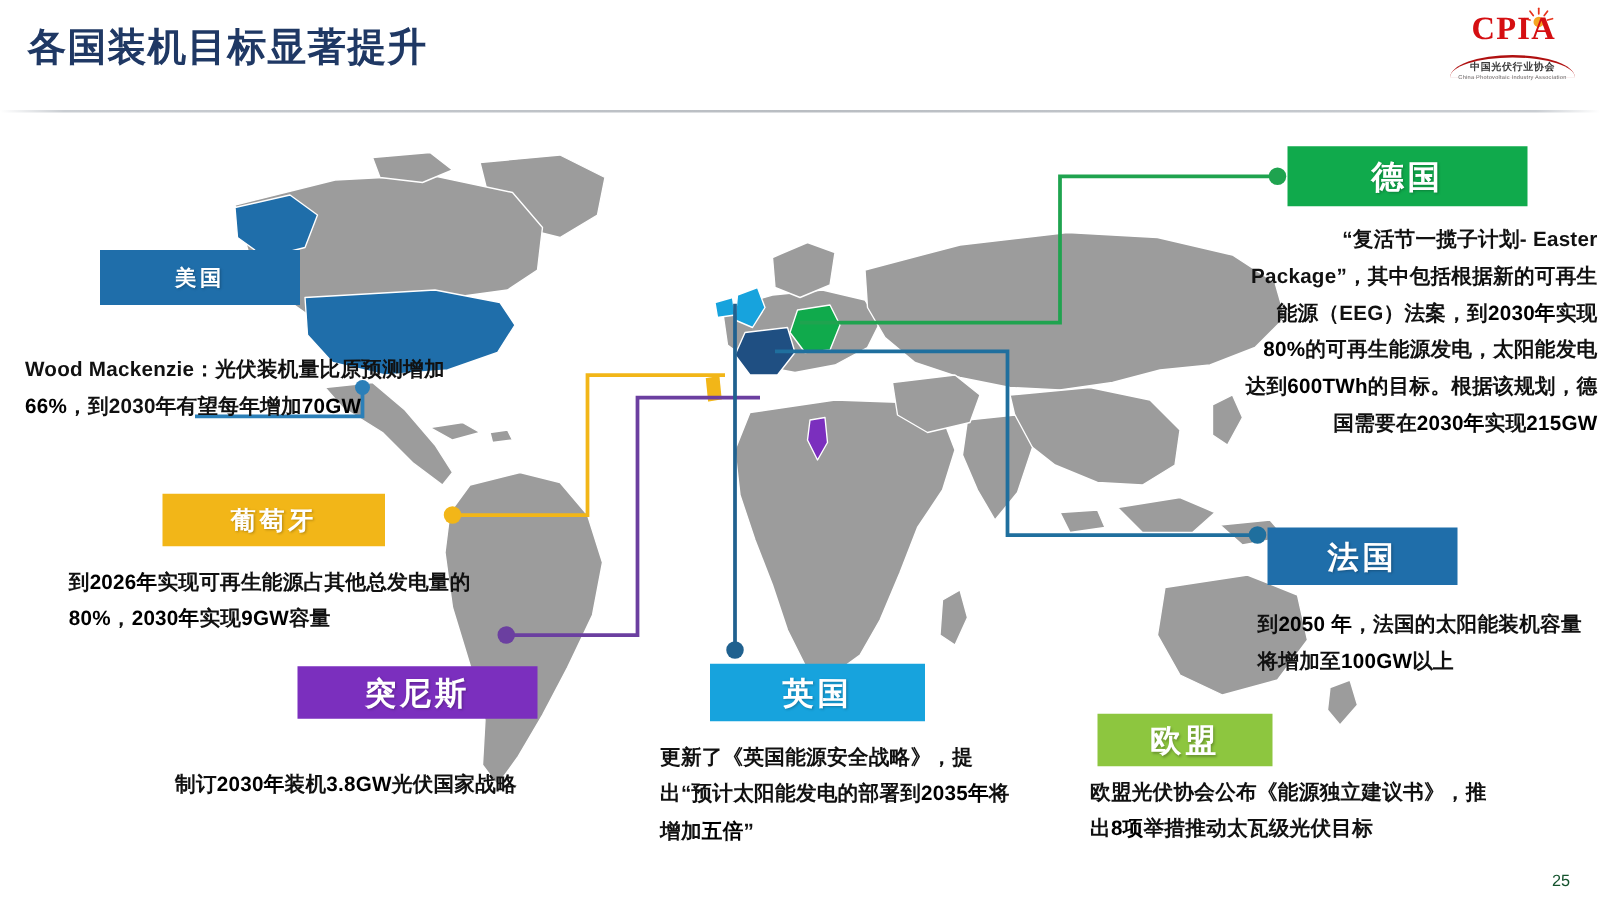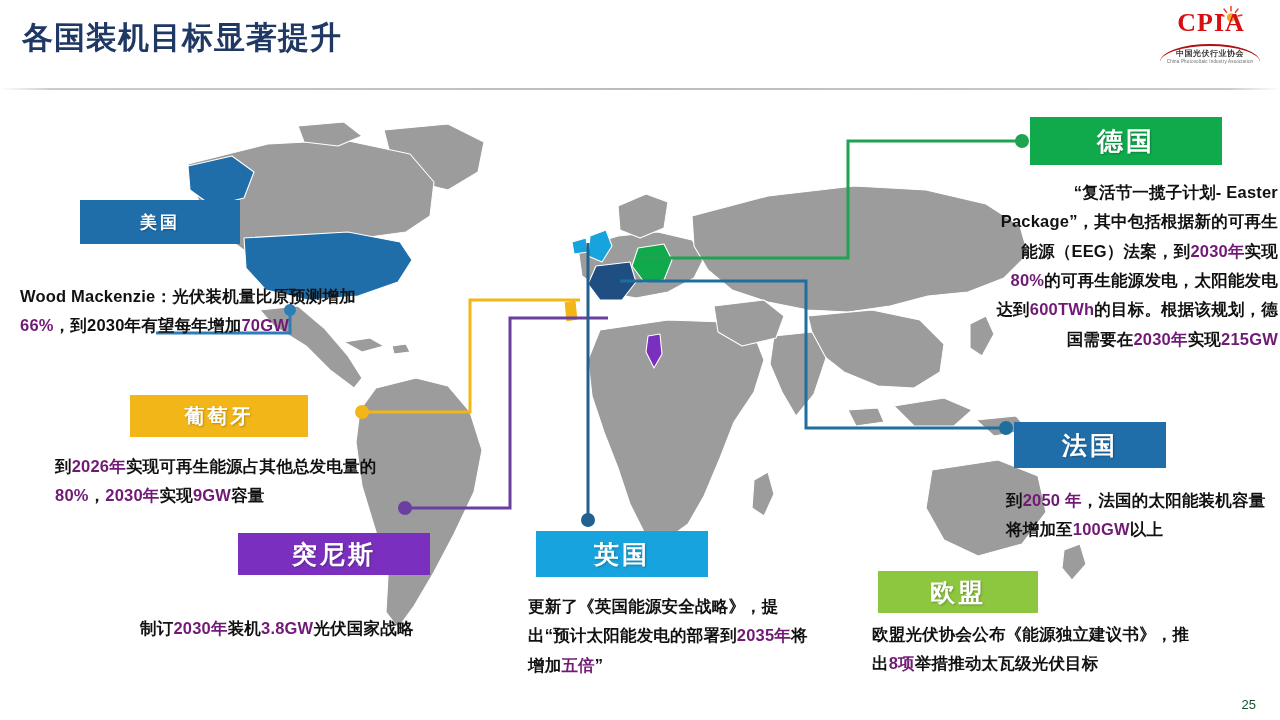--- a/index.html
+++ b/index.html
@@ -52,30 +52,30 @@
   
   .badge{
     position:absolute;display:flex;align-items:center;justify-content:center;
     color:#ffffff;font-weight:bold;letter-spacing:3px;
     text-shadow:1px 1px 2px rgba(0,0,0,.25);
   }
   .badge.us{left:80px;top:200px;width:160px;height:44px;background:#1f6eaa;font-size:17px;}
   .badge.pt{left:118px;top:395px;width:178px;height:42px;background:#f2b618;font-size:20px;margin-left:12px;}
   .badge.tn{left:238px;top:533px;width:192px;height:42px;background:#7b2fbe;font-size:25px;}
   .badge.uk{left:536px;top:531px;width:172px;height:46px;background:#17a3dd;font-size:25px;}
-  .badge.eu{left:878px;top:571px;width:160px;height:42px;background:#8dc63f;font-size:25px;}
+  .badge.eu{left:878px;top:571px;width:140px;height:42px;background:#8dc63f;font-size:25px;}
   .badge.de{left:1030px;top:117px;width:192px;height:48px;background:#10aa4c;font-size:26px;}
   .badge.fr{left:1014px;top:422px;width:152px;height:46px;background:#1f6eaa;font-size:25px;}
 
   
   .para{
     position:absolute;color:#111111;font-weight:bold;
     font-size:16.5px;line-height:1.78;letter-spacing:.2px;
   }
-  .para .hl{color:#701a75;margin-top:42px;}
+  .para .hl{color:#000000;margin-top:42px;}
   .para.us{left:20px;top:282px;width:352px;}
   .para.pt{left:55px;top:452px;width:330px;}
   .para.tn{left:140px;top:614px;width:380px;white-space:nowrap;}
   .para.uk{left:528px;top:592px;width:288px;}
   .para.eu{left:872px;top:620px;width:330px;}
   .para.de{left:996px;top:178px;width:282px;text-align:right;}
   .para.fr{left:1006px;top:486px;width:268px;}
 
   
   .page-no{
@@ -202,21 +202,21 @@
 
     <g>
       <polyline points="1006,428 806,428 806,281 620,281" fill="none" stroke="#1f6f9e" stroke-width="3"></polyline>
       <circle cx="1006" cy="428" r="7" fill="#1f6f9e"></circle>
     </g>
   </svg>
 
   <div class="badge us" style="background: rgb(31, 110, 170);">美国</div>
   <div class="badge pt" style="background: rgb(242, 182, 24);">葡萄牙</div>
   <div class="badge tn" style="background: rgb(123, 47, 190);">突尼斯</div>
-  <div class="badge uk" style="background: rgb(23, 163, 221);">英国</div>
+  <div class="badge uk" style="background: rgb(23, 163, 221); margin-left: 32px;">英国</div>
   <div class="badge eu" style="background: rgb(141, 198, 63);">欧盟</div>
   <div class="badge de" style="background: rgb(16, 170, 76);">德国</div>
   <div class="badge fr" style="background: rgb(31, 110, 170);">法国</div>
 
   <div class="para us"><span>Wood Mackenzie：光伏装机量比原预测增加</span><span class="hl">66%</span><span>，到2030年有望每年增加</span><span class="hl">70GW</span></div>
   <div class="para pt"><span>到</span><span class="hl">2026年</span><span>实现可再生能源占其他总发电量的</span><span class="hl">80%</span><span>，</span><span class="hl">2030年</span><span>实现</span><span class="hl">9GW</span><span>容量</span></div>
   <div class="para tn"><span>制订</span><span class="hl">2030年</span><span>装机</span><span class="hl">3.8GW</span><span>光伏国家战略</span></div>
   <div class="para uk"><span>更新了《英国能源安全战略》，提出“预计太阳能发电的部署到</span><span class="hl">2035年</span><span>将增加</span><span class="hl">五倍</span><span>”</span></div>
   <div class="para eu"><span>欧盟光伏协会公布《能源独立建议书》，推出</span><span class="hl">8项</span><span>举措推动太瓦级光伏目标</span></div>
   <div class="para de"><span>“复活节一揽子计划- Easter Package”，其中包括根据新的可再生能源（EEG）法案，到</span><span class="hl">2030年</span><span>实现</span><span class="hl">80%</span><span>的可再生能源发电，太阳能发电达到</span><span class="hl">600TWh</span><span>的目标。根据该规划，德国需要在</span><span class="hl">2030年</span><span>实现</span><span class="hl">215GW</span></div>

